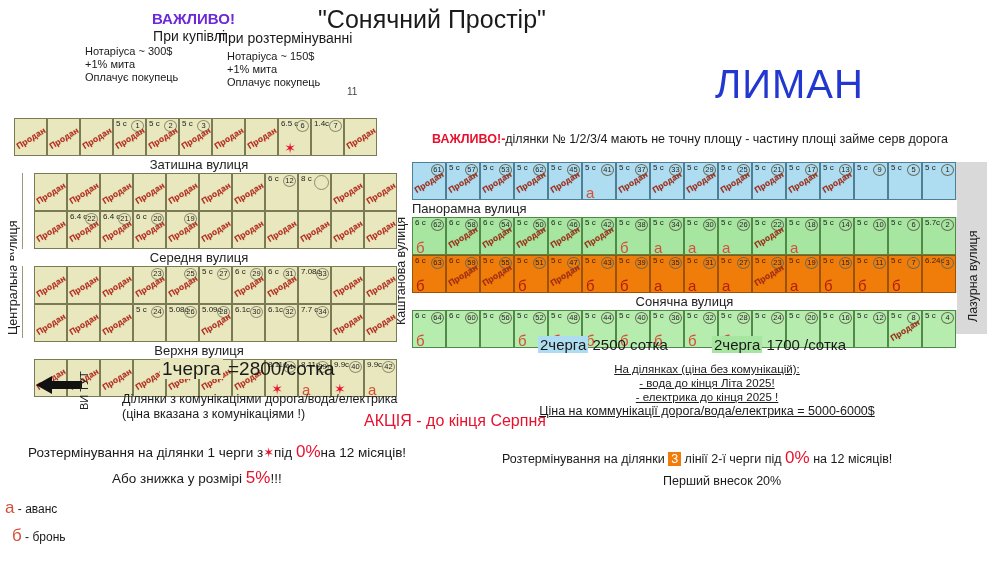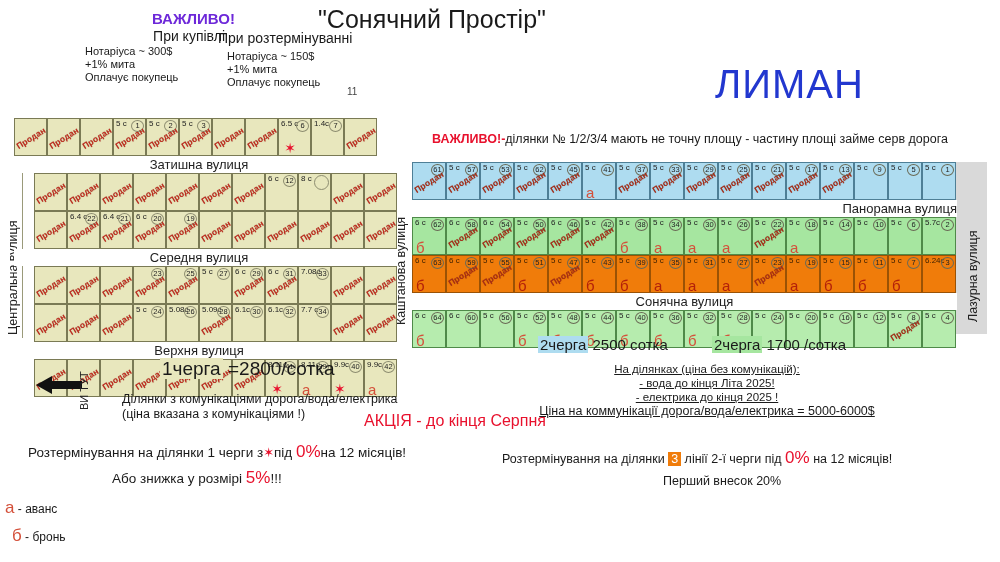--- a/index.html
+++ b/index.html
@@ -489,21 +489,21 @@
       </div>
       <div class="cell c-blue" style="width: 34px; height: 38px;">
         <span class="area">5 с</span>
         <span class="num">5</span>
       </div>
       <div class="cell c-blue" style="width: 34px; height: 38px;">
         <span class="area">5 с</span>
         <span class="num">1</span>
       </div>
     </div>
-    <div class="street" style="width: 545px; text-align: right;">Панорамна вулиця</div>
+    <div class="street" style="width: 545px; text-align: left;">Панорамна вулиця</div>
     <div class="plotrow">
       <div class="cell c-green" style="width: 34px; height: 38px;">
         <span class="area">6 с</span>
         <span class="num">62</span>
         <span class="letter">б</span>
       </div>
       <div class="cell c-green" style="width: 34px; height: 38px;">
         <span class="area">6 с</span>
         <span class="num">58</span>
         <span class="mark">Продан</span>

